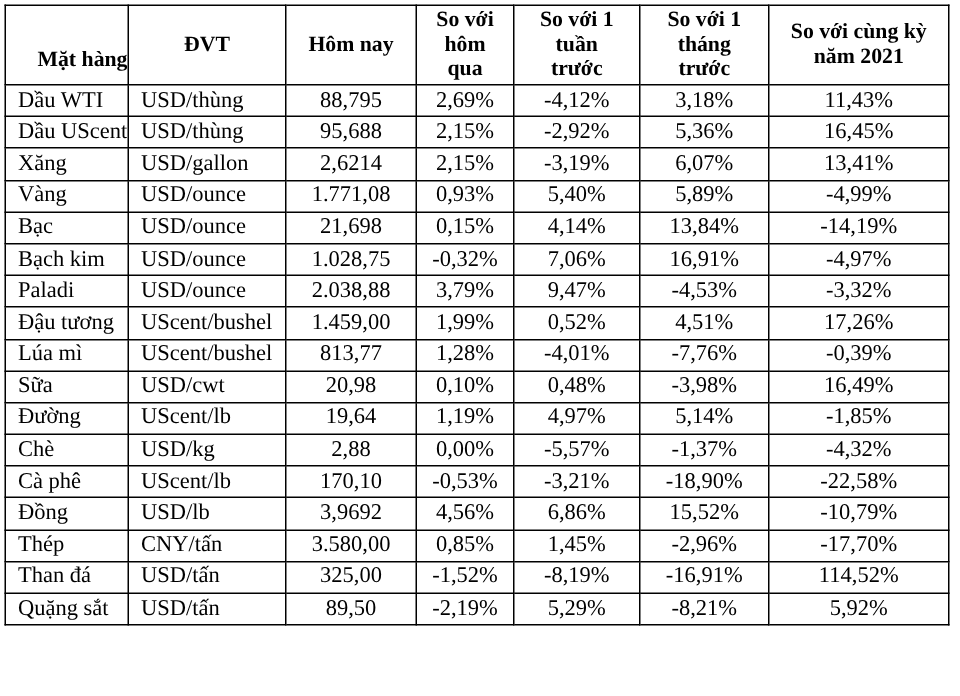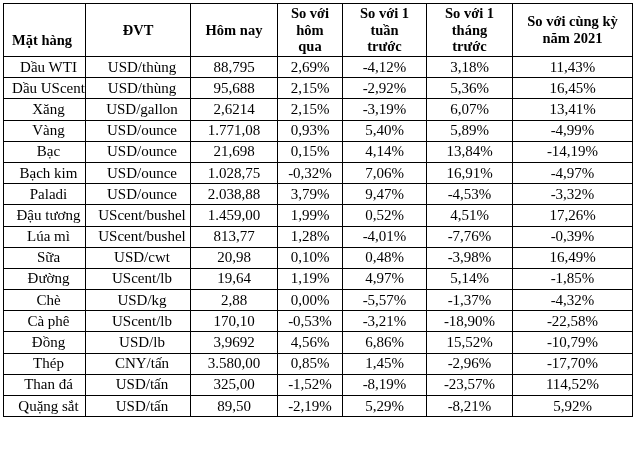--- a/index.html
+++ b/index.html
@@ -31,33 +31,33 @@
   th {
     font-weight: bold;
     font-size: 14.5px;
     line-height: 1.15;
     text-align: center;
     vertical-align: middle;
     white-space: pre-line;
     padding: 0 1px;
   }
   th.c0 {
-    text-align: left;
+    text-align: right;
     vertical-align: bottom;
     padding: 0 0 7px 8px;
   }
   td {
     font-size: 15px;
     line-height: 1;
     text-align: center;
     vertical-align: middle;
     padding: 0;
   }
   td.c0, td.c1 {
-    text-align: center;
+    text-align: left;
     padding-left: 8px;
   }
 </style>
 </head>
 <body>
 
 <table>
   <colgroup>
     <col style="width:82px">
     <col style="width:105px">
@@ -220,21 +220,21 @@
         <td class="c4">1,45%</td>
         <td class="c5">-2,96%</td>
         <td class="c6">-17,70%</td>
       </tr>
       <tr>
         <td class="c0">Than đá</td>
         <td class="c1">USD/tấn</td>
         <td class="c2">325,00</td>
         <td class="c3">-1,52%</td>
         <td class="c4">-8,19%</td>
-        <td class="c5">-23,57%</td>
+        <td class="c5">-16,91%</td>
         <td class="c6">114,52%</td>
       </tr>
       <tr>
         <td class="c0">Quặng sắt</td>
         <td class="c1">USD/tấn</td>
         <td class="c2">89,50</td>
         <td class="c3">-2,19%</td>
         <td class="c4">5,29%</td>
         <td class="c5">-8,21%</td>
         <td class="c6">5,92%</td>

